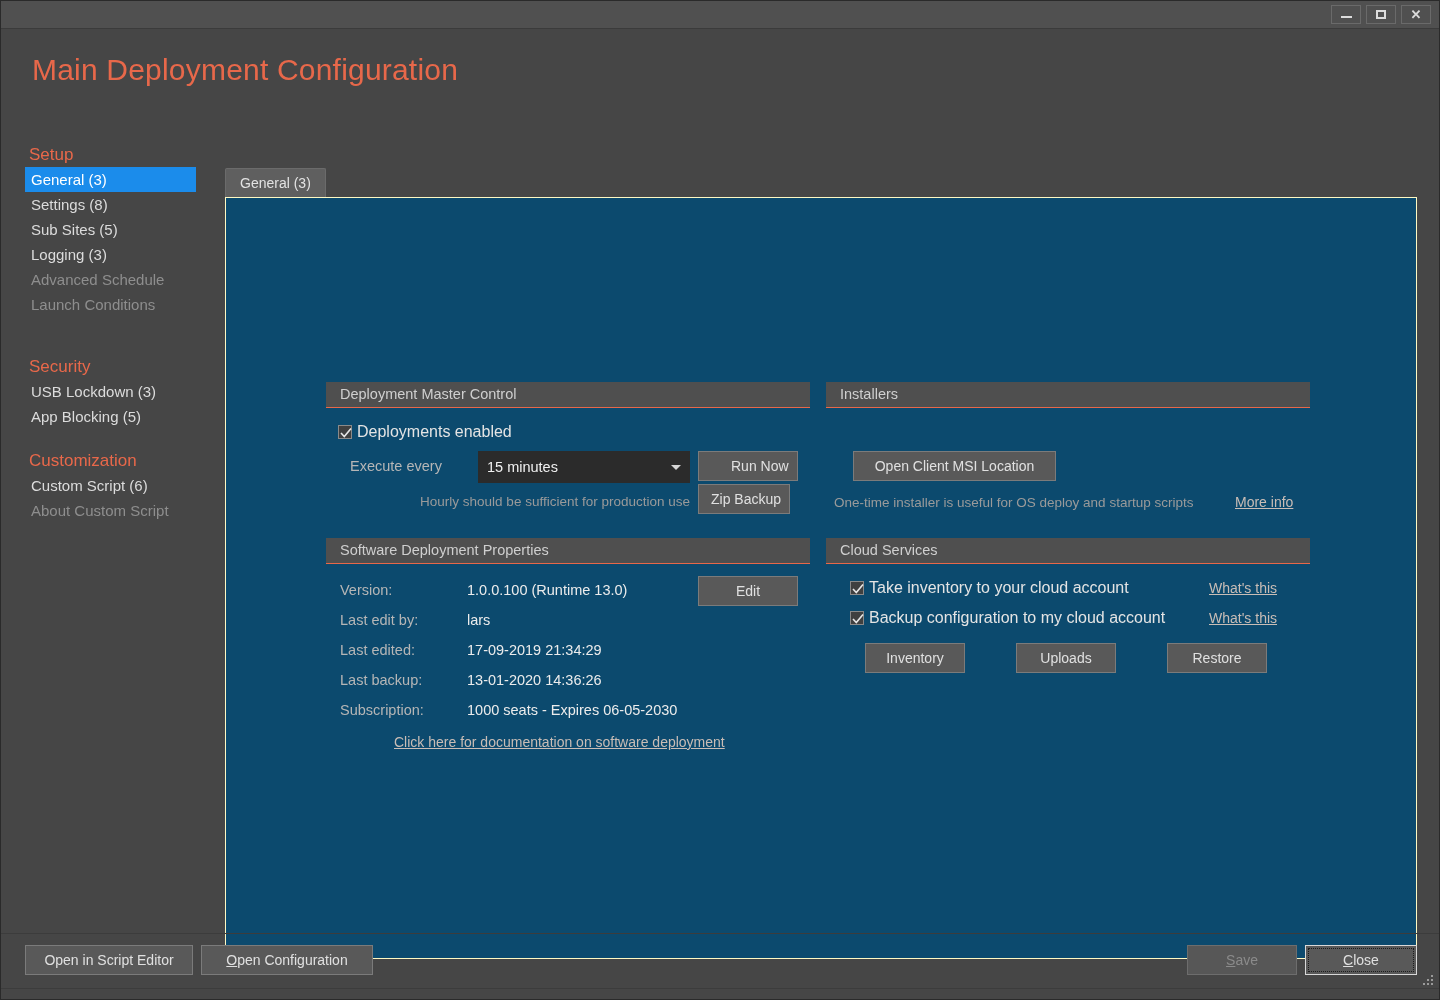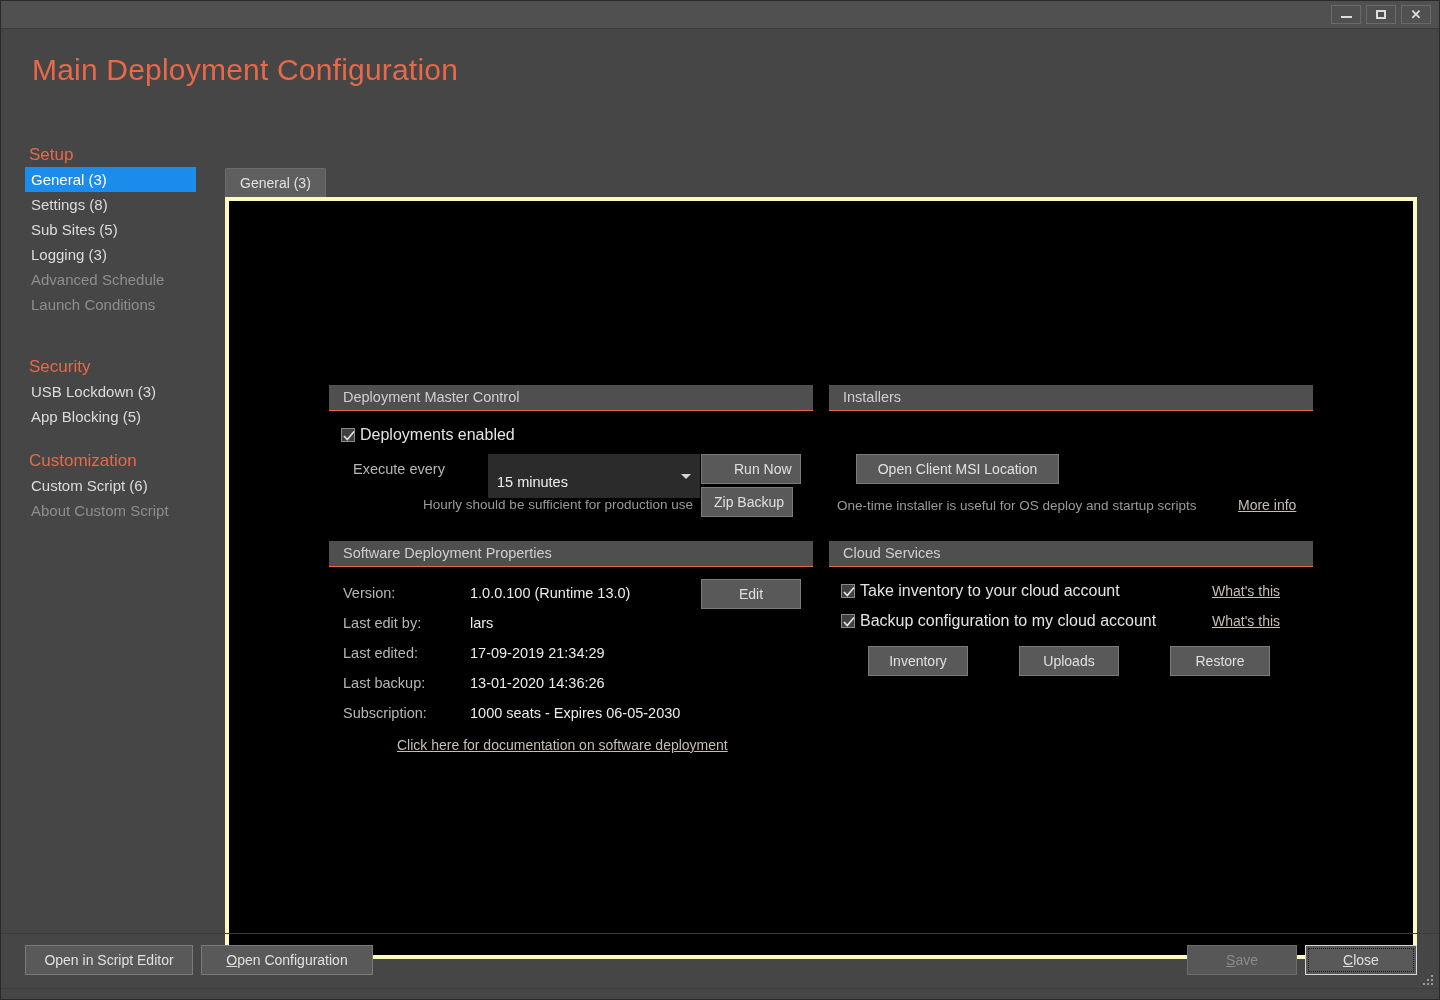--- a/index.html
+++ b/index.html
@@ -66,22 +66,22 @@
   }
   .tab {
     background: #5f5f5f; color: #e2e2e2;
     font-size: 14px; padding: 6px 14px 7px 14px;
     border: 1px solid #6b6b6b; border-bottom: none;
     border-radius: 2px 2px 0 0;
   }
   .content {
     position: absolute; left: 224px; top: 168px;
     width: 1192px; height: 762px;
-    background: #000000;
-    border: 4px solid #fef9c3;
+    background: #0c4a6e;
+    border: 1px solid #fef9c3;
   }
   
   .group { position: absolute; }
   .group-head {
     background: #4f4f4f;
     color: #cfcfcf; font-size: 14.5px;
     padding: 4px 0 5px 14px;
     border-bottom: 1px solid #e8684a;
   }
   .group-body { padding-top: 10px; position: relative; }
@@ -90,30 +90,30 @@
     background: #595959; color: #e0e0e0;
     border: 1px solid #7b7b7b;
     font-size: 14px; font-family: "Liberation Sans", sans-serif;
     padding: 6px 12px; text-align: center; white-space: nowrap;
   }
   .btn.disabled { color: #8b8b8b; border-color: #6d6d6d; background: #575757; }
   .btn.focus { outline: 1px dotted #1c1c1c; outline-offset: -4px; border-color: #d8d8d8; }
   .combo {
     background: #2b2b2b; color: #f0f0f0;
     border: 1px solid #2b2b2b;
-    font-size: 14.5px; padding: 19px 20px 7px 8px;
-    position: relative; white-space: nowrap; margin-left: 7px;
+    font-size: 14.5px; padding: 7px 20px 7px 8px;
+    position: relative; white-space: nowrap;
   }
   .combo .arrow {
     position: absolute; right: 8px; top: 50%; margin-top: -2px;
     width: 0; height: 0;
     border-left: 5px solid transparent; border-right: 5px solid transparent;
     border-top: 5px solid #d6d6d6;
   }
-  .cb-row { display: flex; align-items: center; white-space: nowrap; }
+  .cb-row { display: flex; align-items: center; white-space: nowrap; margin-left: 12px; }
   .cbox {
     width: 14px; height: 14px; flex: 0 0 14px;
     background: #404040; border: 1px solid #8a8a8a;
     position: relative; margin-right: 5px;
   }
   .cbox svg { position: absolute; left: 1px; top: 1px; }
   .lbl { color: #e4e4e4; font-size: 16px; }
   .lbl.dim { color: #9a9a9a; }
   .lnk { color: #b9b9b9; font-size: 14px; text-decoration: underline; white-space: nowrap; }
   .lnk.warm { color: #c9bdb6; }

